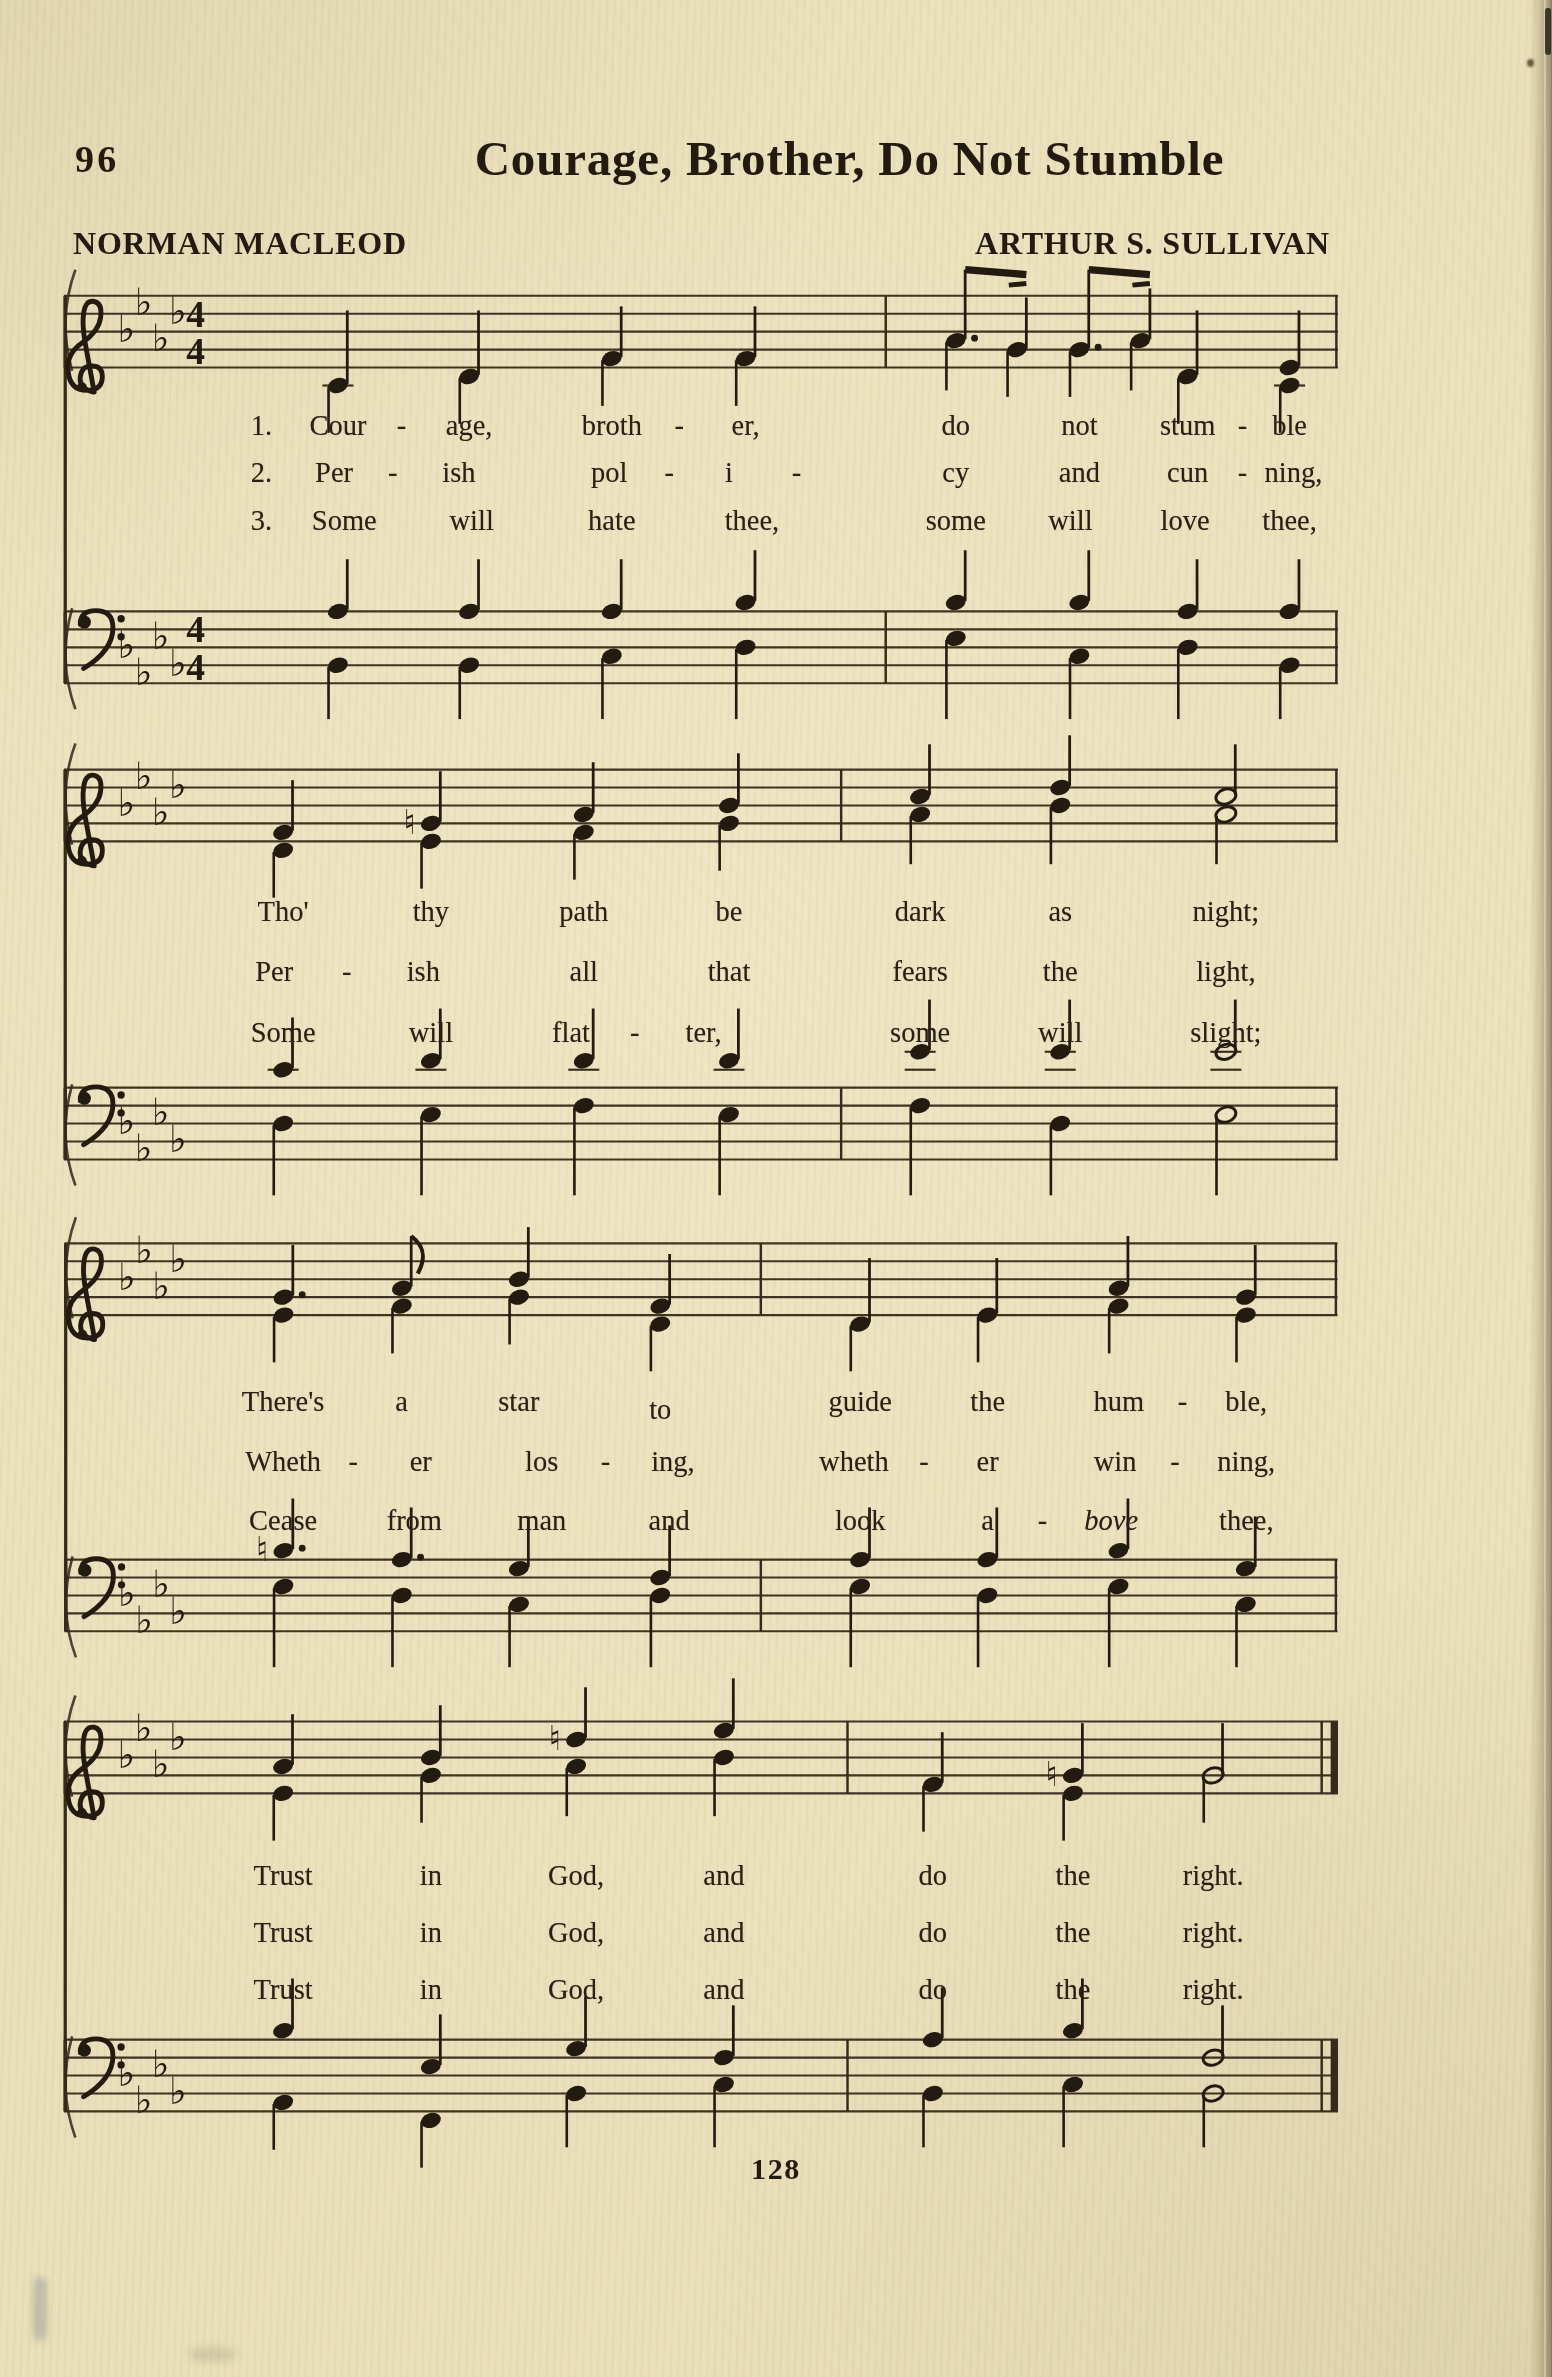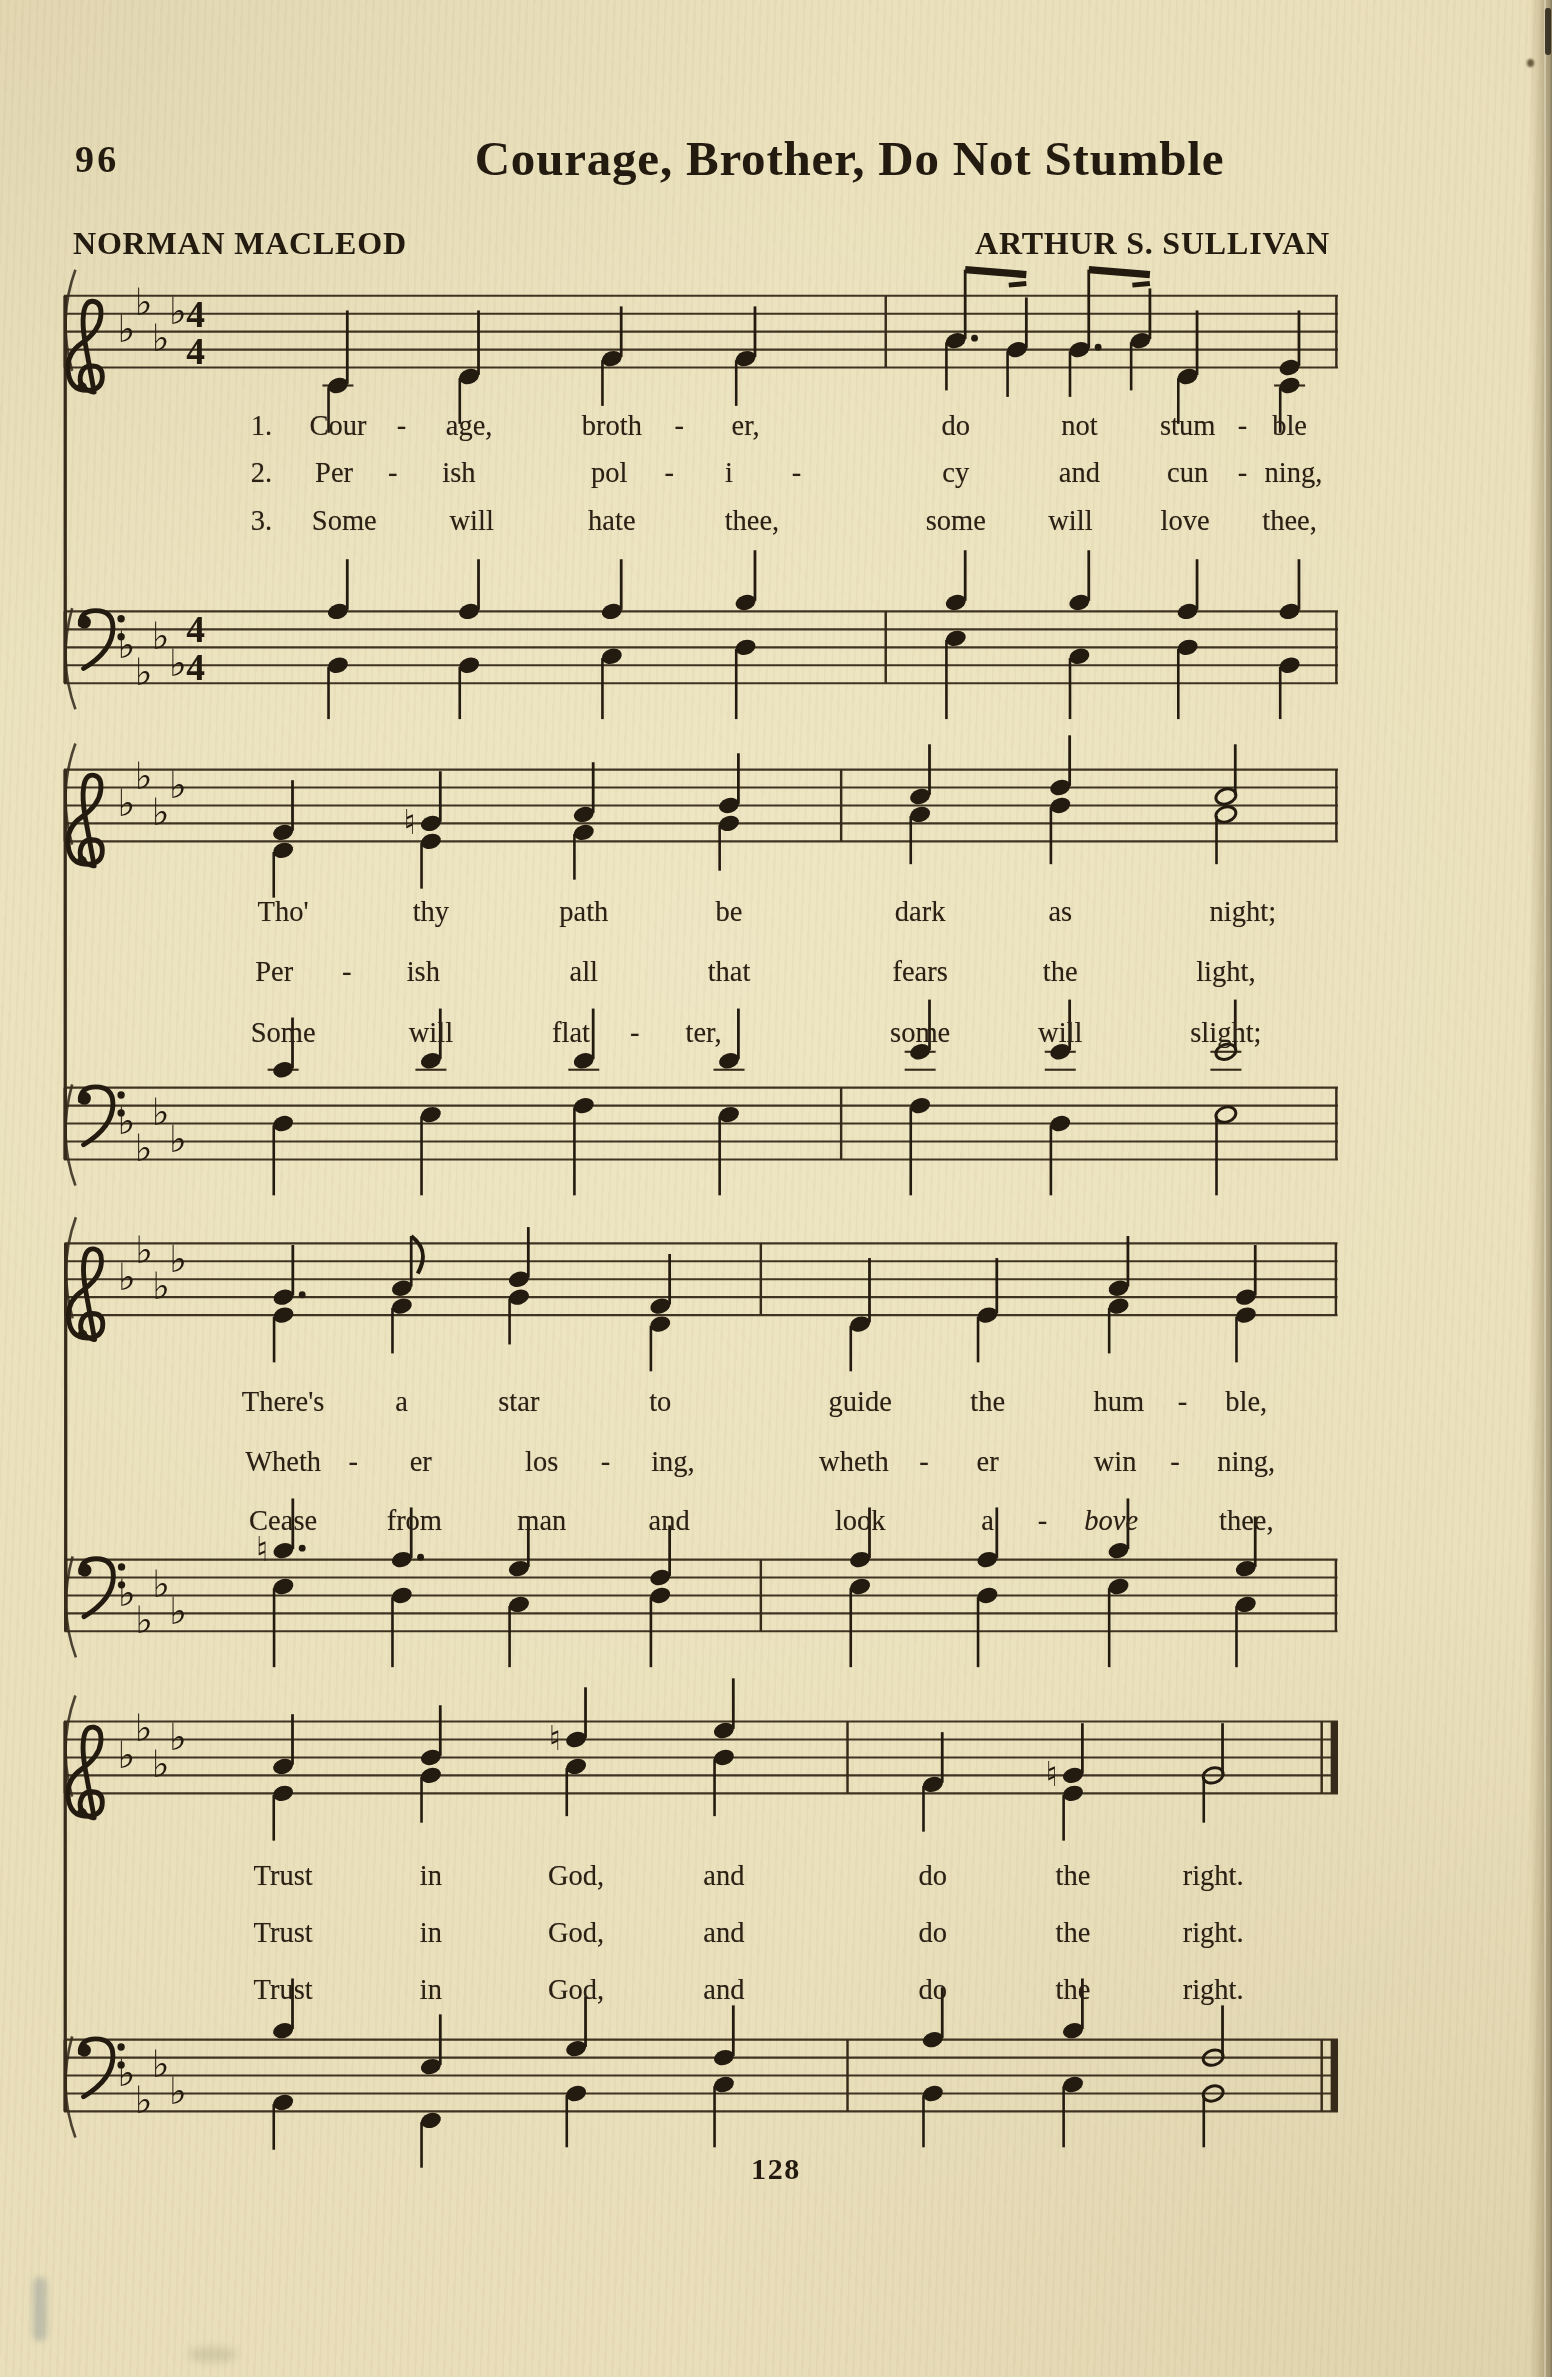--- a/index.html
+++ b/index.html
@@ -383,21 +383,21 @@
         </g>
       </svg>
       <div class="lyrics" style="top: 129px;">
         <div class="lyric-line" style="top: 0px;">
           <span style="left: 17.2%;">Tho'</span>
           <span style="left: 28.8%;">thy</span>
           <span style="left: 40.8%;">path</span>
           <span style="left: 52.2%;">be</span>
           <span style="left: 67.2%;">dark</span>
           <span style="left: 78.2%;">as</span>
-          <span style="left: 91.2%; margin-left: 17px;">night;</span>
+          <span style="left: 91.2%;">night;</span>
         </div>
         <div class="lyric-line" style="top: 60px;">
           <span style="left: 16.5%;">Per</span>
           <span style="left: 22.2%;">-</span>
           <span style="left: 28.2%;">ish</span>
           <span style="left: 40.8%;">all</span>
           <span style="left: 52.2%;">that</span>
           <span style="left: 67.2%;">fears</span>
           <span style="left: 78.2%;">the</span>
           <span style="left: 91.2%;">light,</span>
@@ -551,21 +551,21 @@
             <line x1="1461.036" y1="422" x2="1461.036" y2="360" stroke="#241b10" stroke-width="3.4"></line>
             <line x1="1438.036" y1="470" x2="1438.036" y2="545" stroke="#241b10" stroke-width="3.2"></line>
           </g>
         </g>
       </svg>
       <div class="lyrics" style="top: 163px;">
         <div class="lyric-line" style="top: 0px;">
           <span style="left: 17.2%;">There's</span>
           <span style="left: 26.5%;">a</span>
           <span style="left: 35.7%;">star</span>
-          <span style="left: 46.8%;">to</span>
+          <span style="left: 46.8%; margin-top: 8px;">to</span>
           <span style="left: 62.5%;">guide</span>
           <span style="left: 72.5%;">the</span>
           <span style="left: 82.8%;">hum</span>
           <span style="left: 87.8%;">-</span>
           <span style="left: 92.8%;">ble,</span>
         </div>
         <div class="lyric-line" style="top: 60px;">
           <span style="left: 17.2%;">Wheth</span>
           <span style="left: 22.7%;">-</span>
           <span style="left: 28%;">er</span>

